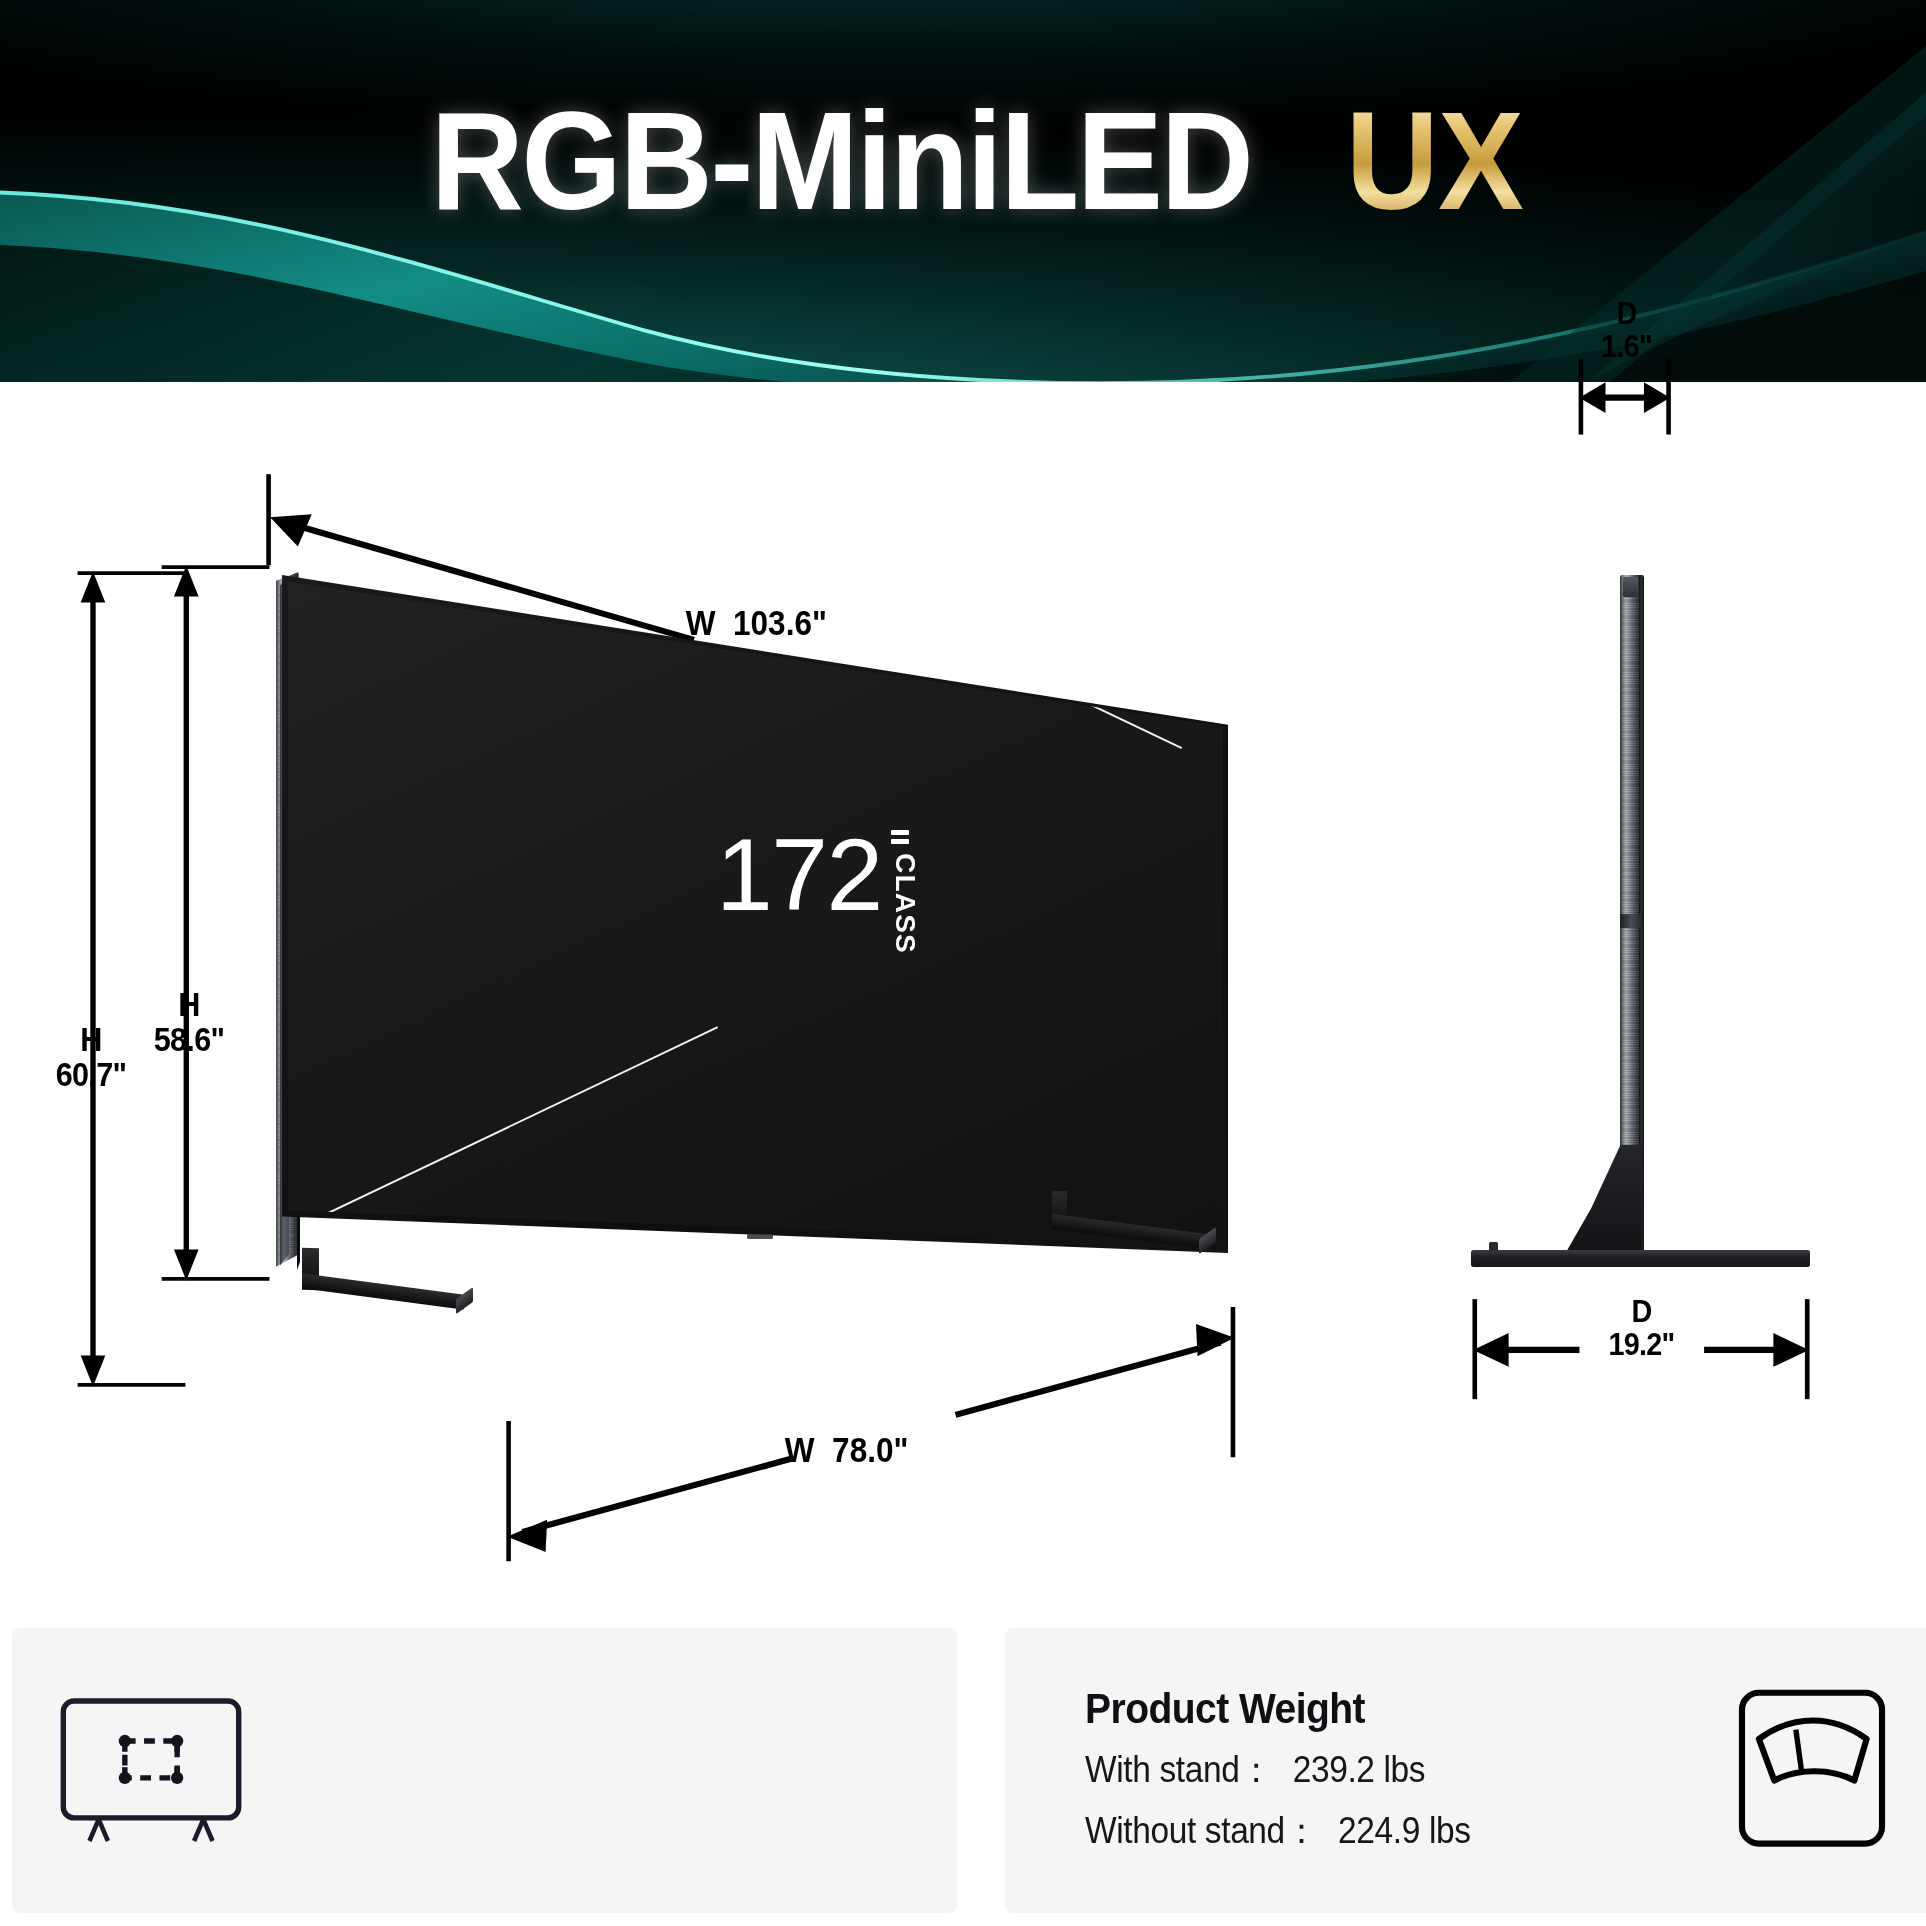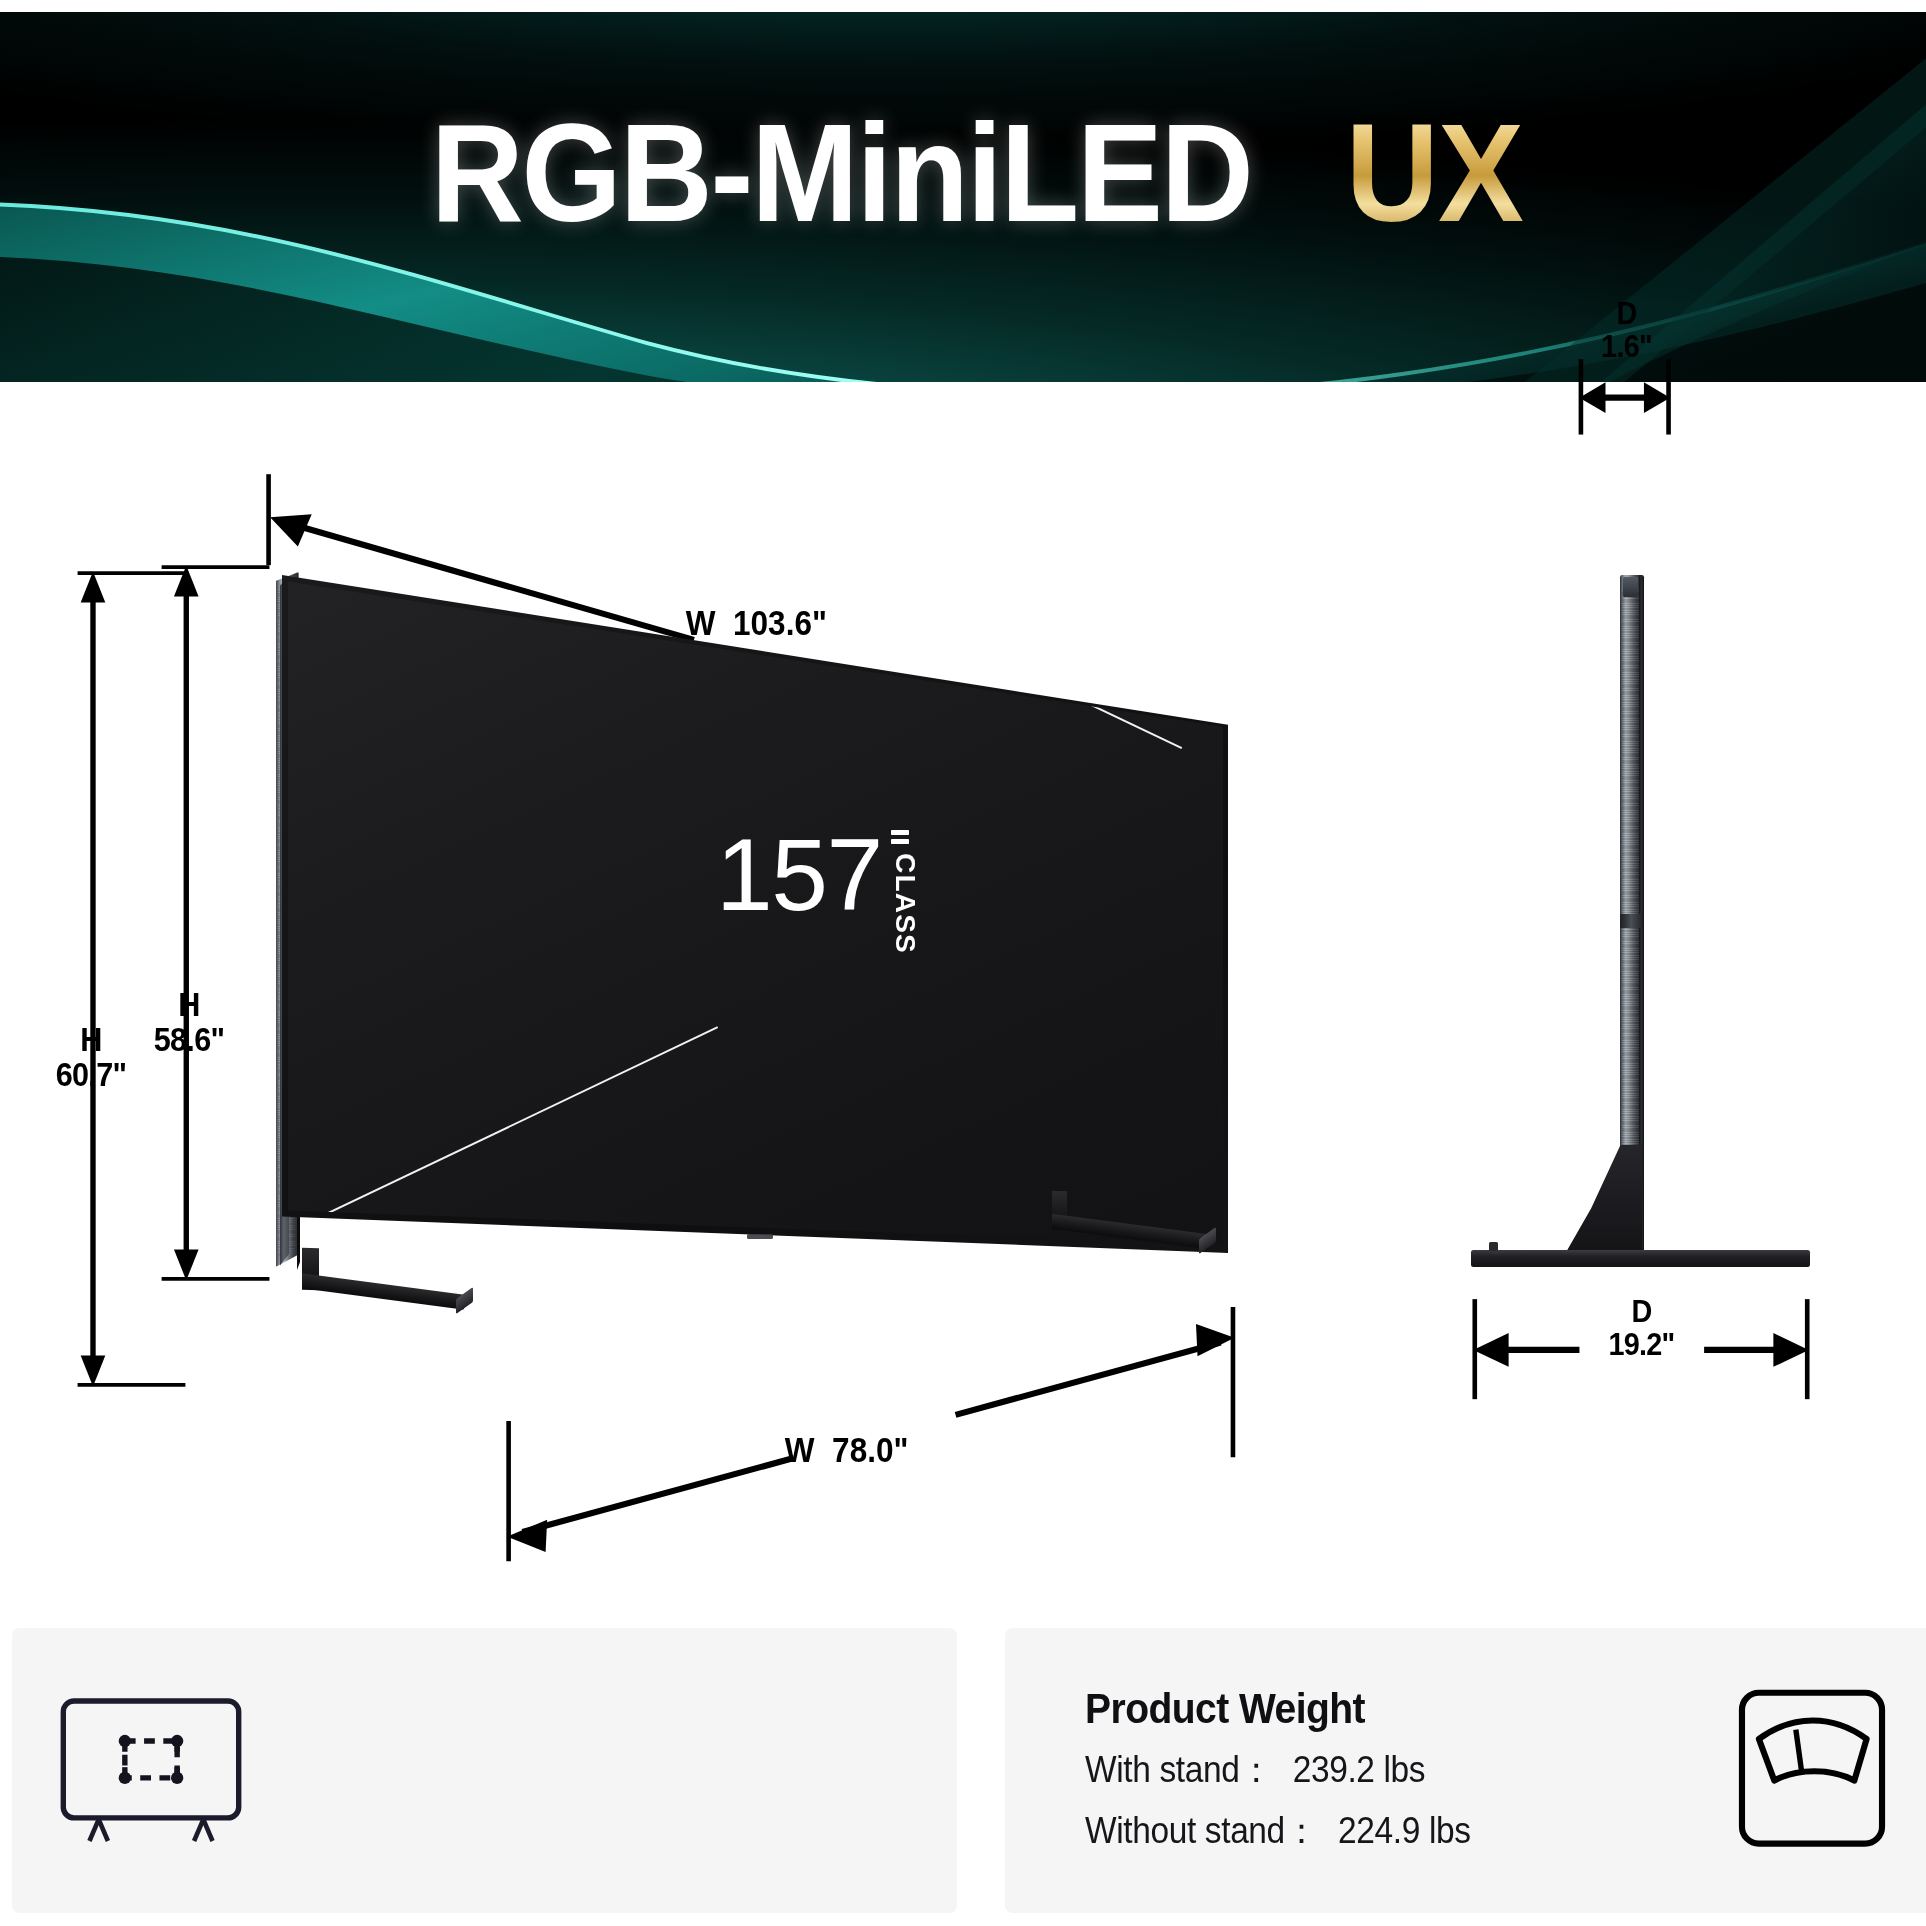--- a/index.html
+++ b/index.html
@@ -5,21 +5,21 @@
   html,body{margin:0;padding:0;background:#fff;}
   body{
     width:1926px;height:1926px;
     font-family:"Liberation Sans", sans-serif;
     overflow:hidden;position:relative;
   }
 
   
   #banner{
     position:absolute;left:0;top:0;width:1926px;height:382px;
-    background:#000;overflow:hidden;margin-top:12px;
+    background:#000;overflow:hidden;
   }
   #banner .bg-base{
     position:absolute;inset:0;
     background:
       radial-gradient(120% 90% at 18% 118%, #0f6a63 0%, #0a4742 28%, #052925 52%, #010f0e 78%, #000 100%),
       linear-gradient(90deg,#000 0%,#021713 22%,#032a25 45%,#021a17 70%,#000 100%);
   }
   #banner .glowtop{
     position:absolute;left:0;top:0;width:1926px;height:231px;
     background:radial-gradient(90% 120% at 46% -30%, rgba(6,70,66,.85) 0%, rgba(3,34,32,.45) 45%, rgba(0,0,0,0) 75%);
@@ -261,21 +261,21 @@
     <div class="tv-side-rib"></div>
     <div class="tv-side-inner"></div>
     <div class="bezel-edge"></div>
     <div class="tv-body"></div>
     <div class="tv-screen">
 
       <div class="diag-line" style="left:539px;top:-1.5px;width:393px;transform:rotate(25.5deg);"></div>
       <div class="diag-line" style="left:-7.7px;top:655px;width:485px;transform:rotate(-25.5deg);"></div>
 
       <div class="class-badge">
-        <span class="class-num">157</span>
+        <span class="class-num">172</span>
         <span class="class-right">
           <span class="class-tick">
               <i></i>
               <i></i>
             </span>
           <span class="class-word">CLASS</span>
         </span>
       </div>
     </div>
 

